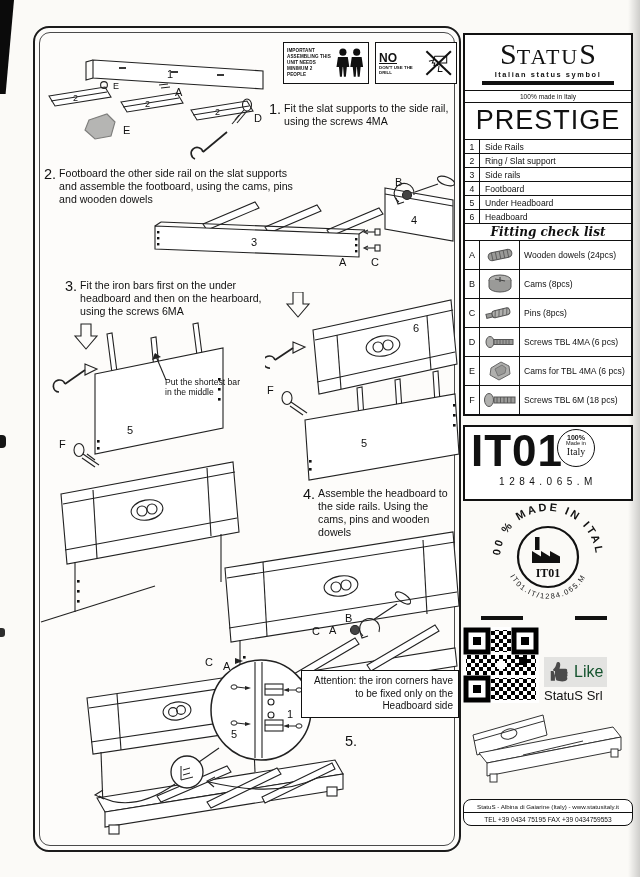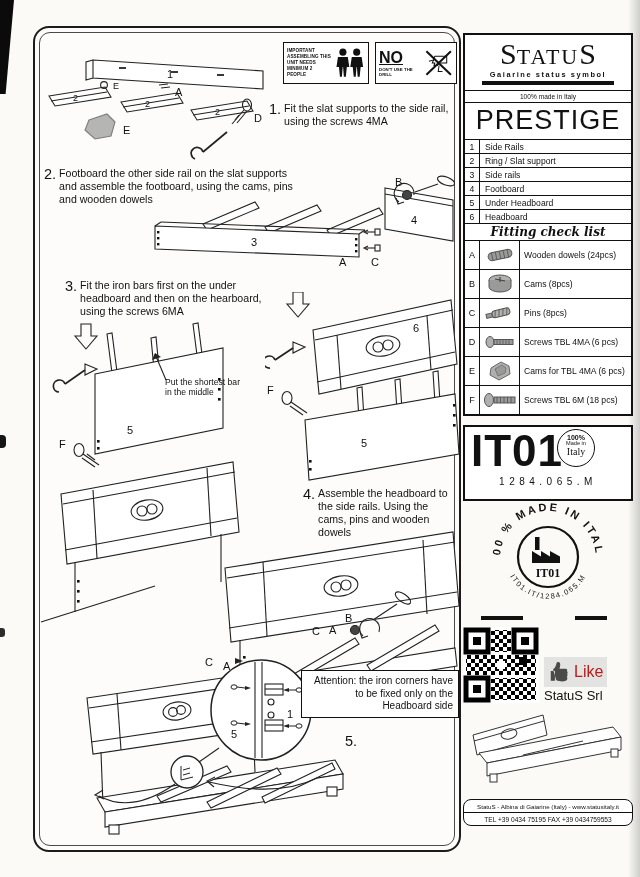--- a/index.html
+++ b/index.html
@@ -14,21 +14,21 @@
 
   
   .panel{position:absolute;left:33px;top:26px;width:424px;height:822px;
          border:2px solid #1b1b1b;border-radius:16px;background:#fdfcfa;}
   .panel-inner{position:absolute;inset:4px;border:1px solid #4a4a4a;border-radius:11px;pointer-events:none;}
 
   .warnbox{position:absolute;border:1.5px solid #111;background:#fff;display:flex;align-items:center;gap:3px;padding:2px 3px;box-sizing:border-box;}
   .warn-important{left:248px;top:14px;width:86px;height:42px;}
   .warn-no{left:340px;top:14px;width:82px;height:42px;}
   .warn-txt{font-size:4.6px;font-weight:bold;line-height:1.35;letter-spacing:.1px;}
-  .no-big{font-size:16px;font-weight:bold;line-height:1;text-decoration:underline;}
+  .no-big{font-size:12px;font-weight:bold;line-height:1;text-decoration:underline;}
   .no-small{font-size:4.4px;font-weight:bold;margin-top:1px;}
 
   .step{position:absolute;display:flex;align-items:flex-start;}
   .step .n{font-size:14.5px;line-height:1.05;margin-right:3px;}
   .step .t{font-size:10.6px;line-height:1.22;}
   .step1{left:234px;top:74px;width:182px;}
   .step2{left:9px;top:139px;width:252px;}
   .step3{left:30px;top:251px;width:215px;}
   .step4{left:268px;top:459px;width:156px;}
   .step5{left:310px;top:706px;width:114px;}
@@ -72,21 +72,21 @@
   .it01-code{text-align:center;font-size:10px;letter-spacing:4.5px;margin-top:3px;}
 
   .stamp{height:112px;display:flex;justify-content:center;align-items:center;}
   .divider{position:relative;height:10px;}
   .divider span{position:absolute;top:3px;height:4px;background:#111;}
   .d1{left:18px;width:42px;} .d2{left:112px;width:32px;}
 
   .qr-row{display:flex;align-items:flex-end;gap:5px;margin-top:4px;}
   .like-wrap{display:flex;flex-direction:column;}
   .like-pill{background:#e3e3e1;display:flex;align-items:center;gap:2px;padding:3px 4px;}
-  .like-txt{font-size:16px;color:#b91c1c;}
+  .like-txt{font-size:16px;color:#14532d;}
   .company{font-size:13px;margin-top:1px;}
 
   .bed-wrap{margin-top:6px;height:86px;}
   .infotable{border:1.5px solid #111;border-radius:8px;overflow:hidden;background:#fff;}
   .info-row{display:grid;grid-template-columns:62px 1fr;border-top:1px solid #111;}
   .info-row:first-child{border-top:none;}
   .info-row .key{border-right:1px solid #111;font-size:7.6px;text-align:center;padding:2.5px 0;}
   .info-row .val{font-size:7.6px;padding:2.5px 0 2.5px 5px;}
   .info-row:first-child .val{font-weight:bold;}
   .footerbox{margin-top:4px;border:1.5px solid #111;border-radius:8px;overflow:hidden;background:#fff;text-align:center;}
@@ -435,21 +435,21 @@
       <text x="250" y="62">1</text>
     </svg>
 
     <div class="attention">Attention: the iron corners have to be fixed only on the Headboard side</div>
   </div>
 
   <div class="rightcol">
     <div class="brandbox">
       <div class="logo">
         <div class="logo-line"><span class="big">S</span><span class="mid">TATU</span><span class="big">S</span></div>
-        <div class="tagline">Gaiarine status symbol</div>
+        <div class="tagline">Italian status symbol</div>
         <div class="logo-bar"></div>
       </div>
       <div class="made-strip">100% made in Italy</div>
       <div class="prestige">PRESTIGE</div>
 
       <div class="legend-row">
           <span class="num">1</span>
           <span class="lbl">Side Rails</span>
         </div>
       <div class="legend-row">

